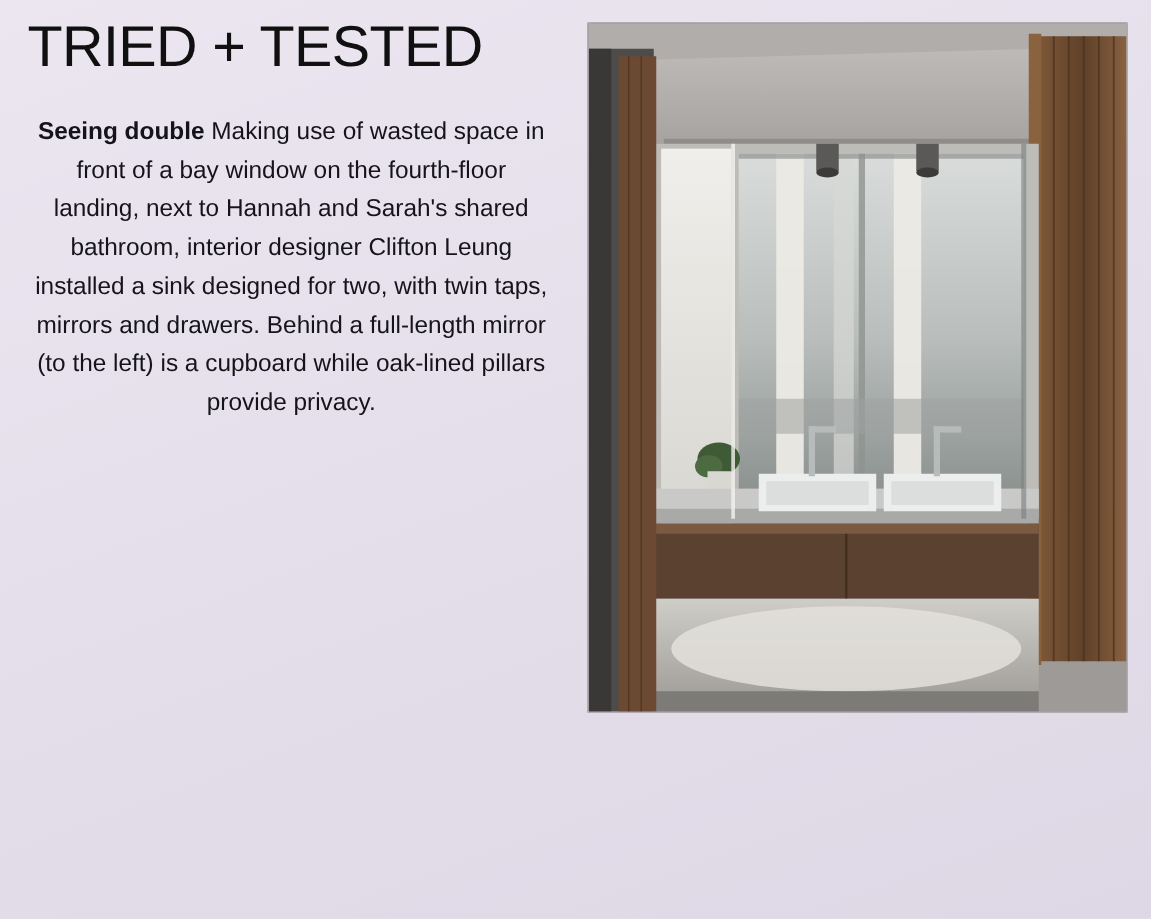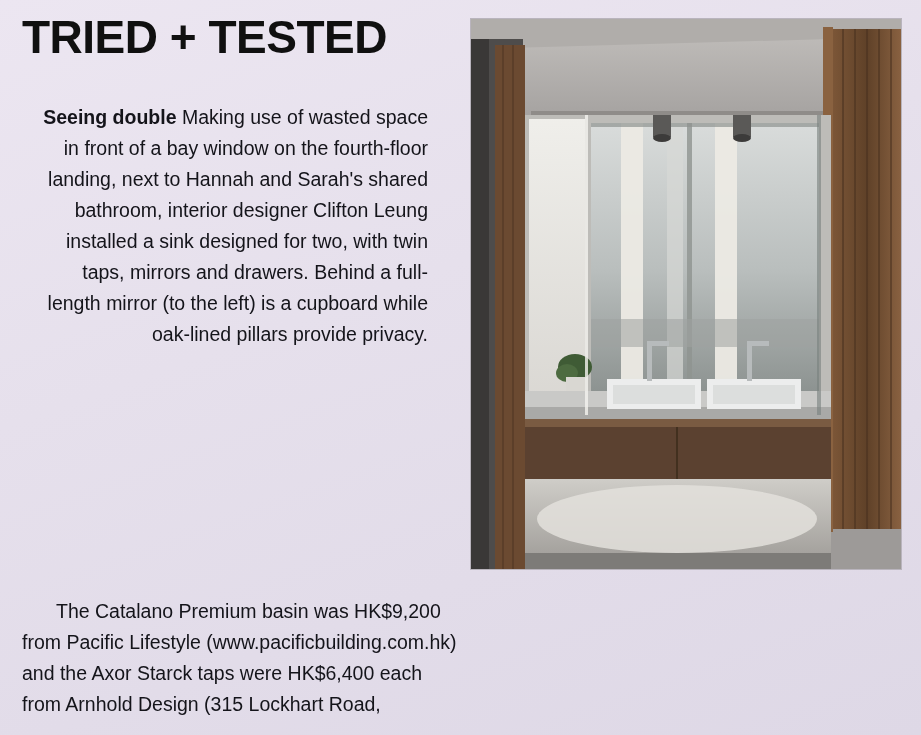--- a/index.html
+++ b/index.html
@@ -16,41 +16,41 @@
   .page {
     position: relative;
     width: 921px;
     height: 735px;
     background: linear-gradient(160deg, #ece6f1 0%, #e6e0ec 40%, #ded8e6 100%);
     box-sizing: border-box;
     padding: 14px 18px 0 22px;
   }
   .headline {
     font-family: "Liberation Sans", sans-serif;
-    font-weight: bold;
+    font-weight: normal;
     font-size: 46px;
     letter-spacing: -0.5px;
     color: #101010;
     margin: 0 0 14px 0;
     line-height: 1.0;
     white-space: nowrap;
   }
   .col-left {
     position: absolute;
     left: 22px;
     top: 86px;
     width: 422px;
   }
   .body-text {
     font-family: "Liberation Sans", sans-serif;
     font-size: 19.5px;
     line-height: 31px;
     color: #14141a;
-    margin: 16px;
-    text-align: right;
+    margin: 4px;
+    text-align: center;
   }
   .body-text b {
     font-weight: bold;
   }
   .para-indent {
     text-indent: 34px;
   }
   .para-gap {
     margin-top: 0px;
   }
@@ -194,18 +194,15 @@
       <g stroke="#4a3220" stroke-width="1.2" opacity="0.75">
         <line x1="32" y1="26" x2="32" y2="552"></line>
         <line x1="42" y1="26" x2="42" y2="552"></line>
       </g>
 
       <rect x="114" y="96" width="3" height="300" fill="#f4f3ef" opacity="0.8"></rect>
       <rect x="346" y="96" width="4" height="300" fill="#78817d" opacity="0.6"></rect>
     </svg>
   </div>
 
-  <div class="bottom-left">
-    <p class="caption-text para-indent">The Catalano Premium basin was HK$9,200 from Pacific Lifestyle (www.pacificbuilding.com.hk) and the Axor Starck taps were HK$6,400 each from Arnhold Design (315 Lockhart Road,</p>
-  </div>
 
 
 </div>
 
 </body></html>

